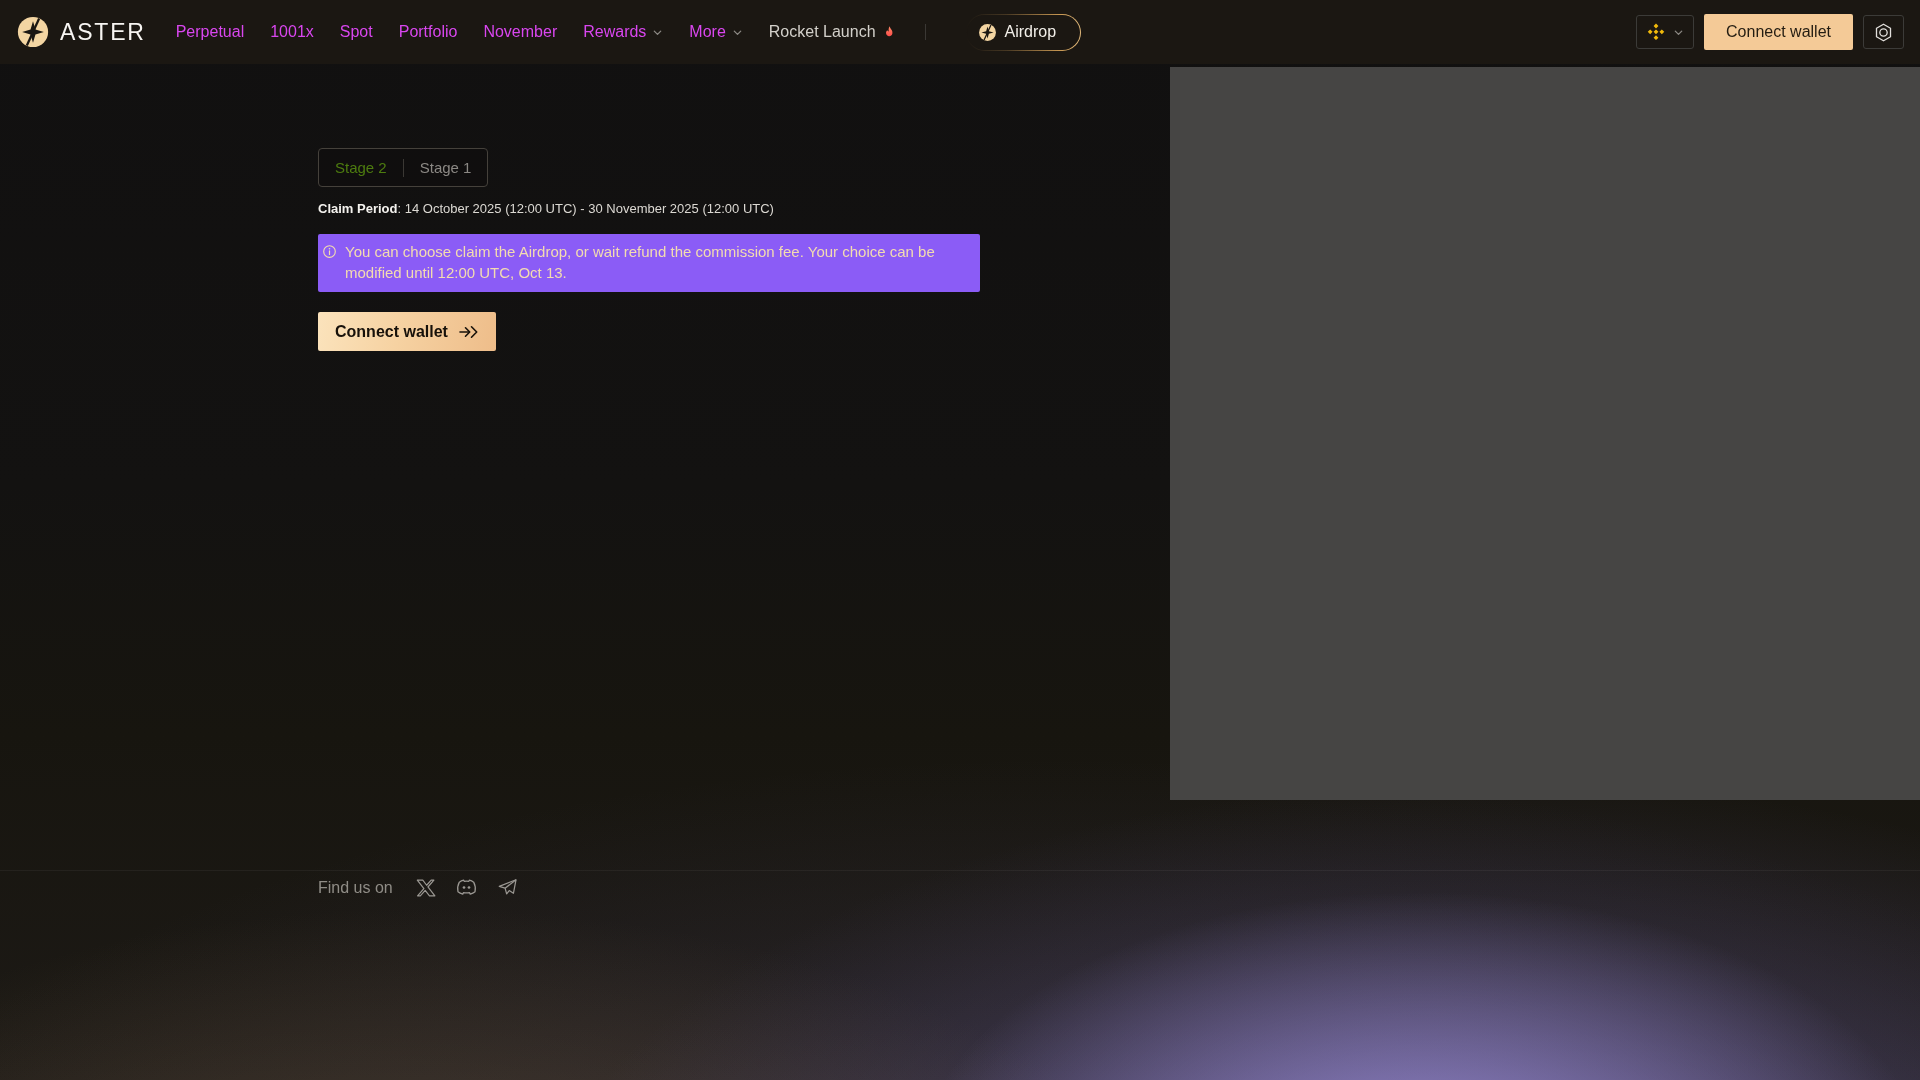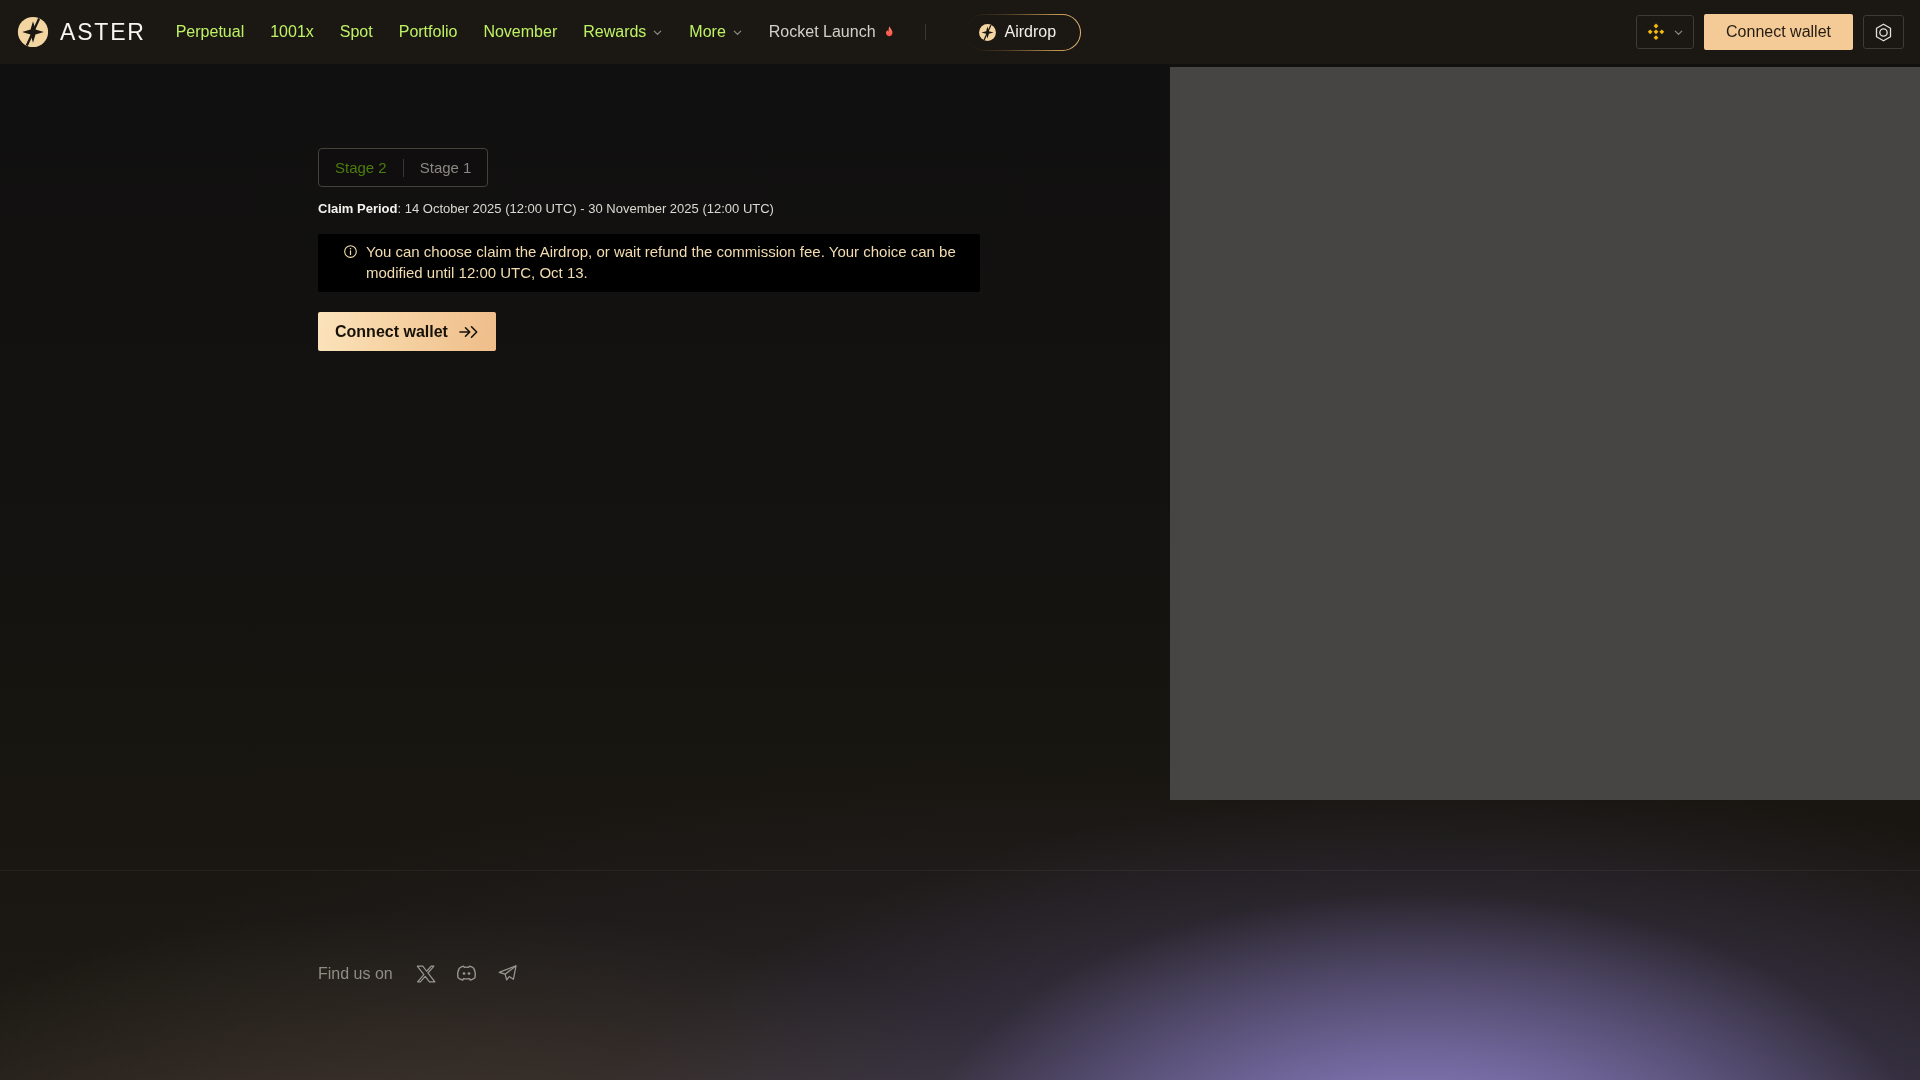--- a/index.html
+++ b/index.html
@@ -21,21 +21,21 @@
   .topnav {
     position:absolute; top:0; left:0; width:1920px; height:64px;
     background:#1b1712;
     display:flex; align-items:center;
     padding:0 16px;
     z-index:5;
   }
   .brand { display:flex; align-items:center; gap:10px; cursor:pointer; text-decoration:none; }
   .brand-word { font-size:23px; font-weight:400; letter-spacing:1.8px; color:#f7f5f2; }
   .main-nav { display:flex; align-items:center; gap:26px; margin-left:30px; }
-  .nav-item { display:flex; align-items:center; gap:6px; font-size:16px; color:#bef264; cursor:pointer; text-decoration:none; white-space:nowrap; }
+  .nav-item { display:flex; align-items:center; gap:6px; font-size:16px; color:#d946ef; cursor:pointer; text-decoration:none; white-space:nowrap; }
   .nav-item.bright { color:#d3d0ca; }
   .vdiv { width:1px; height:16px; background:#3b3834; margin-left:2px; }
   .airdrop-pill {
     margin-left:14px; padding:1px; border-radius:20px; cursor:pointer; text-decoration:none;
     background:linear-gradient(90deg, rgba(199,151,82,0) 0%, rgba(199,151,82,0.25) 35%, #c79752 82%, #e2ba7c 100%);
   }
   .pill-inner {
     display:flex; align-items:center; gap:8px;
     background:#1b1712; border-radius:19px; padding:8px 24px 8px 11px;
     font-size:16px; color:#f2efe9; font-weight:500;
@@ -59,38 +59,38 @@
   }
   .stage-tab { padding:0 16px; font-size:15px; line-height:37px; color:#8b8884; cursor:pointer; }
   .stage-tab.active { color:#4d7c0f; font-weight:400; }
   .tab-sep { width:1px; height:18px; background:#3b3834; }
   .hero-title { margin-top:22px; font-size:58px; font-weight:500; letter-spacing:-0.5px; color:#faf8f5; }
   .hero-desc { margin-top:17px; width:585px; font-size:17px; line-height:1.42; color:#d3d0c9; }
   .rules-link { color:#cf9f63; text-decoration:none; cursor:pointer; margin-left:5px; }
   .claim-line { margin-top:14px; font-size:13px; color:#dcd9d3; }
   .claim-line b { color:#f4f2ee; font-weight:700; }
   .notice {
-    margin-top:18px; width:662px; padding:8px 14px 9px 25px;
-    background:#000000; border-radius:2px;
+    margin-top:18px; width:662px; padding:8px 14px 9px 4px;
+    background:#8b5cf6; border-radius:2px;
     display:flex; gap:8px; align-items:flex-start;
     color:#f3dcb0; font-size:15px; line-height:1.38;
   }
   .notice svg { flex:0 0 auto; margin-top:2px; }
   .cta-btn {
     margin-top:20px; height:39px; padding:0 17px;
     display:inline-flex; align-items:center; gap:10px;
     border:none; border-radius:2px; cursor:pointer;
     background:linear-gradient(100deg,#fbe3bc 0%, #f6d2a2 45%, #eebd8a 100%);
     color:#17110a; font-size:16px; font-weight:600; font-family:inherit;
   }
 
   
   .placeholder-box { position:absolute; left:1170px; top:67px; width:750px; height:733px; background:#464544; z-index:1; }
   .bg-seam { position:absolute; left:0; top:870px; width:1920px; height:1px; background:rgba(255,255,255,0.05); }
-  .findus { position:absolute; left:318px; top:962px; display:flex; align-items:center; gap:18px; z-index:2; }
+  .findus { position:absolute; left:318px; top:876px; display:flex; align-items:center; gap:18px; z-index:2; }
   .findus-label { font-size:16px; color:#8f8c86; margin-right:4px; }
   .social-link { display:flex; align-items:center; cursor:pointer; }
 </style>
 </head>
 <body>
 
 <header class="topnav">
   <a class="brand">
     <svg width="34" height="34" viewBox="0 0 36 36">
       <circle cx="18" cy="18" r="16" fill="#f3d5a2"></circle>

